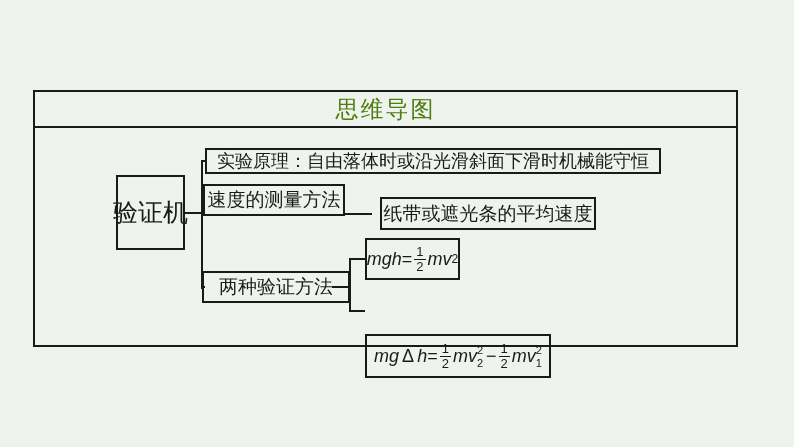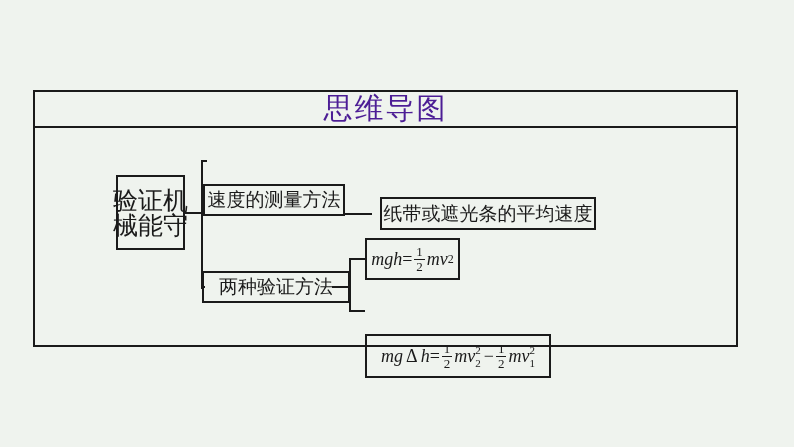--- a/index.html
+++ b/index.html
@@ -17,23 +17,23 @@
     left:33px; top:90px;
     width:705px; height:257px;
     border:2px solid #1a1a1a;
   }
   .panel-header {
     height:36px;
     border-bottom:2px solid #1a1a1a;
     display:flex; align-items:center; justify-content:center;
   }
   .panel-title {
-    font-size:29px;
+    font-size:23px;
     letter-spacing:2px;
-    color:#4c1d95;
+    color:#4d7c0f;
   }
   .canvas {
     position:relative;
     width:100%; height:217px;
   }
   .node {
     position:absolute;
     border:2px solid #1a1a1a;
     display:flex; align-items:center; justify-content:center;
     font-size:19px;
@@ -57,21 +57,21 @@
   .node-formula1  { left:330px; top:110px; width:95px;  height:42px; }
   .node-formula2  { left:330px; top:162px; width:186px; height:44px;margin-top:44px; }
 
   .line {
     position:absolute;
     background:#1a1a1a;
   }
 
   
   .formula {
-    font-family:Liberation Serif, serif;
+    font-family:Liberation Sans, sans-serif;
     font-size:18px;
     font-style:italic;
     display:flex; align-items:center;
     white-space:nowrap;
   }
   .formula .up { font-style:normal; }
   .frac {
     display:inline-flex;
     flex-direction:column;
     align-items:center;
@@ -105,34 +105,34 @@
   <div class="panel">
 
     <div class="panel-header">
       <span class="panel-title">思维导图</span>
     </div>
 
     <div class="canvas">
 
       <div class="node node-root">
         <div>验证机</div>
-        <div>械能守</div>
       </div>
 
       <div class="line" style="left:150px; top:84px;  width:18px; height:2px;"></div>
       <div class="line" style="left:166px; top:33px;  width:2px;  height:128px;"></div>
       <div class="line" style="left:166px; top:32px;  width:6px;  height:2px;"></div>
       <div class="line" style="left:166px; top:85px;  width:4px;  height:2px;"></div>
       <div class="line" style="left:166px; top:158px; width:4px;  height:2px;"></div>
       <div class="line" style="left:310px; top:85px;  width:27px; height:2px;"></div>
       <div class="line" style="left:297px; top:158px; width:18px; height:2px;"></div>
       <div class="line" style="left:314px; top:130px; width:2px;  height:54px;"></div>
       <div class="line" style="left:314px; top:130px; width:16px; height:2px;"></div>
       <div class="line" style="left:314px; top:182px; width:16px; height:2px;"></div>
 
+      <div class="node node-principle">实验原理：自由落体时或沿光滑斜面下滑时机械能守恒</div>
 
       <div class="node node-velocity">速度的测量方法</div>
       <div class="node node-tape">纸带或遮光条的平均速度</div>
 
       <div class="node node-methods">两种验证方法</div>
 
       <div class="node node-formula1">
         <span class="formula">
           <span>mgh</span>
             <span class="up">=</span>

